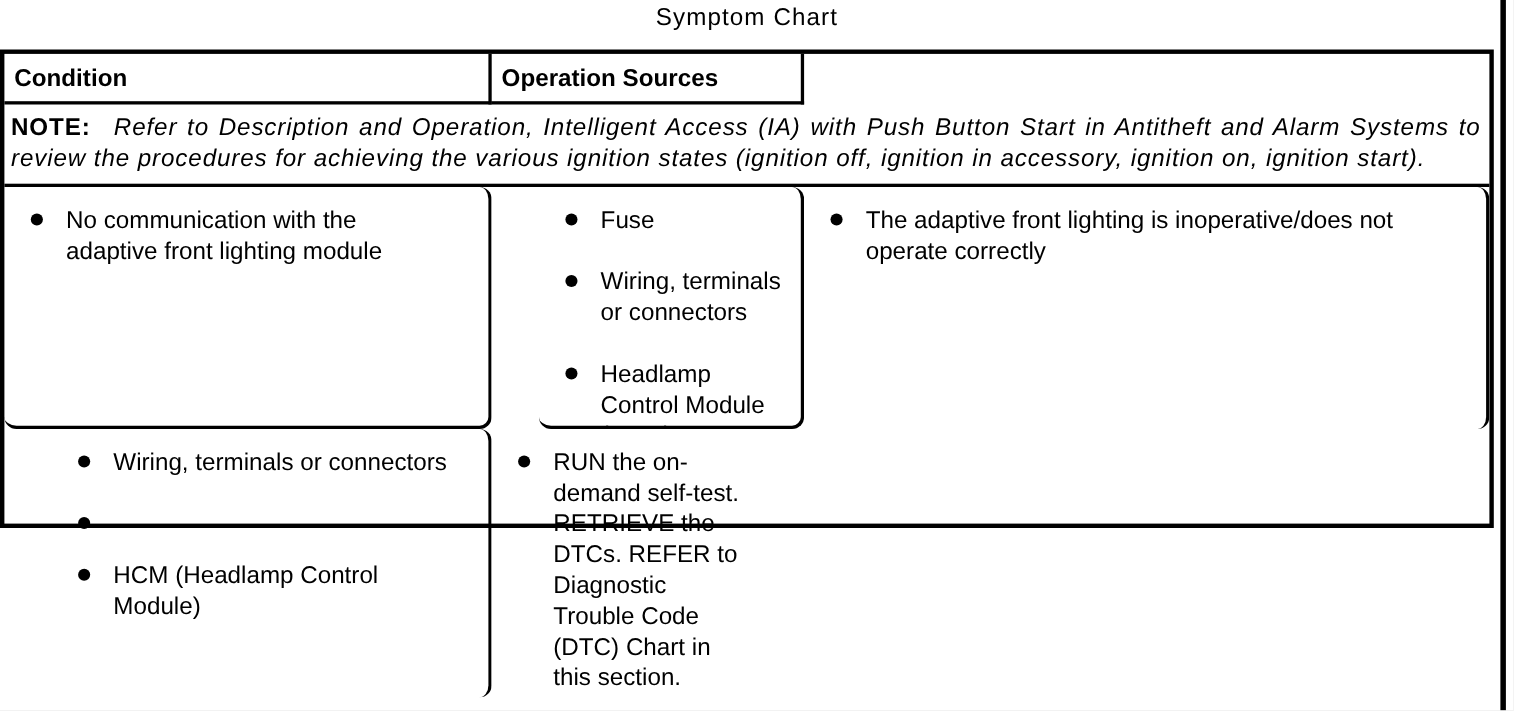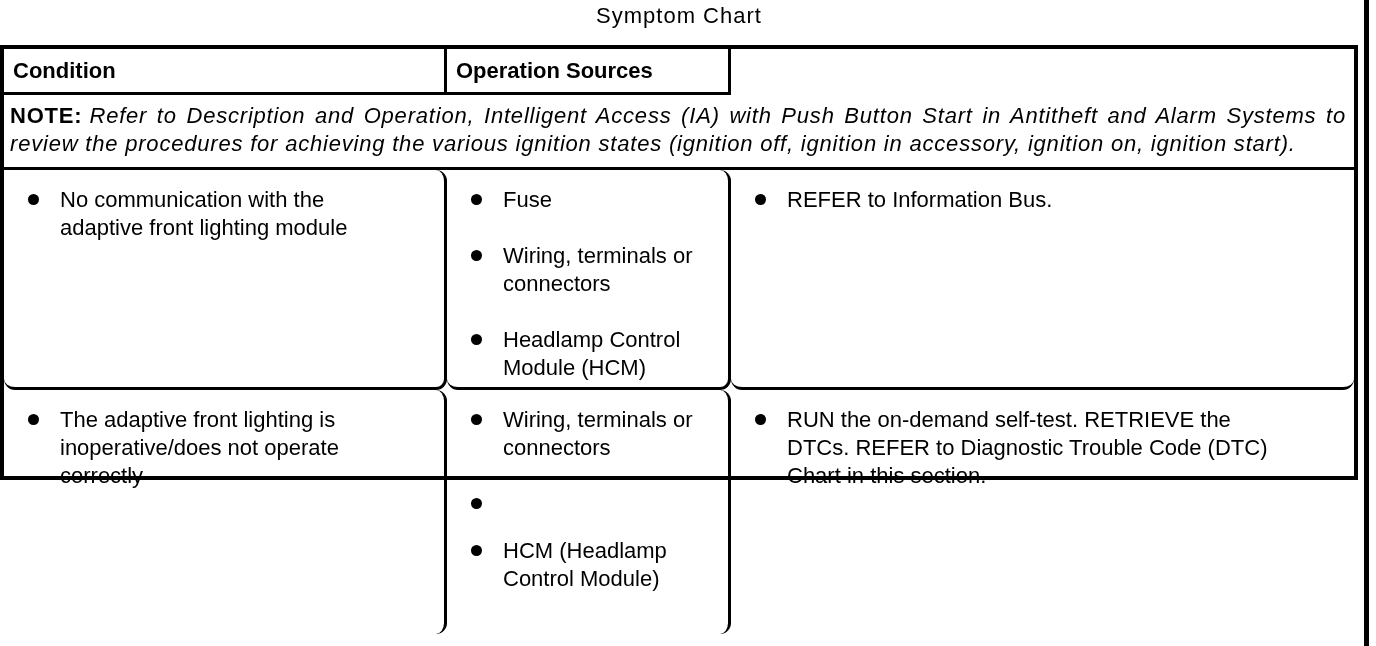--- a/index.html
+++ b/index.html
@@ -32,24 +32,24 @@
   .header-cell {
     font-weight:bold; display:flex; align-items:center; padding-left:9px;
   }
   .note-cell {
     grid-column:1 / -1;
     padding:7px 8px 0 6px;
     text-align:justify;
     letter-spacing:0.8px;
   }
   .note-label { font-weight:bold; padding-right:7px;margin-top:24px; }
-  .note-text { font-style:italic; }
+  .note-text { font-style:italic;margin-left:14px; }
   .body-cell { padding:16px 14px 0 24px;border-radius:11px; }
   .body-cell.condition { padding-right:40px; }
-  .body-cell.sources   { padding-right:16px; }
+  .body-cell.sources   { padding-right:16px;margin-left:43px; }
   .body-cell.action    { padding-right:55px; }
   .bullet-item { display:flex; margin-bottom:28px; }
   .bullet-item:last-child { margin-bottom:0; }
   .bullet {
     flex:none; width:11px; height:11px; border-radius:50%;
     background:var(--ink); margin-top:8px; margin-right:21px;
   }
   .bullet-text { flex:1; }
 </style>
 </head>
@@ -81,26 +81,20 @@
         </div>
         <div class="bullet-item">
           <span class="bullet"></span>
           <span class="bullet-text">Wiring, terminals or connectors</span>
         </div>
         <div class="bullet-item">
           <span class="bullet"></span>
           <span class="bullet-text">Headlamp Control Module (HCM)</span>
         </div>
       </div>
-    <div class="cell body-cell action bb">
-        <div class="bullet-item">
-          <span class="bullet"></span>
-          <span class="bullet-text">REFER to Information Bus.</span>
-        </div>
-      </div>
 
     <div class="cell body-cell condition br">
         <div class="bullet-item">
           <span class="bullet"></span>
           <span class="bullet-text">The adaptive front lighting is inoperative/does not operate correctly</span>
         </div>
       </div>
     <div class="cell body-cell sources br">
         <div class="bullet-item">
           <span class="bullet"></span>

